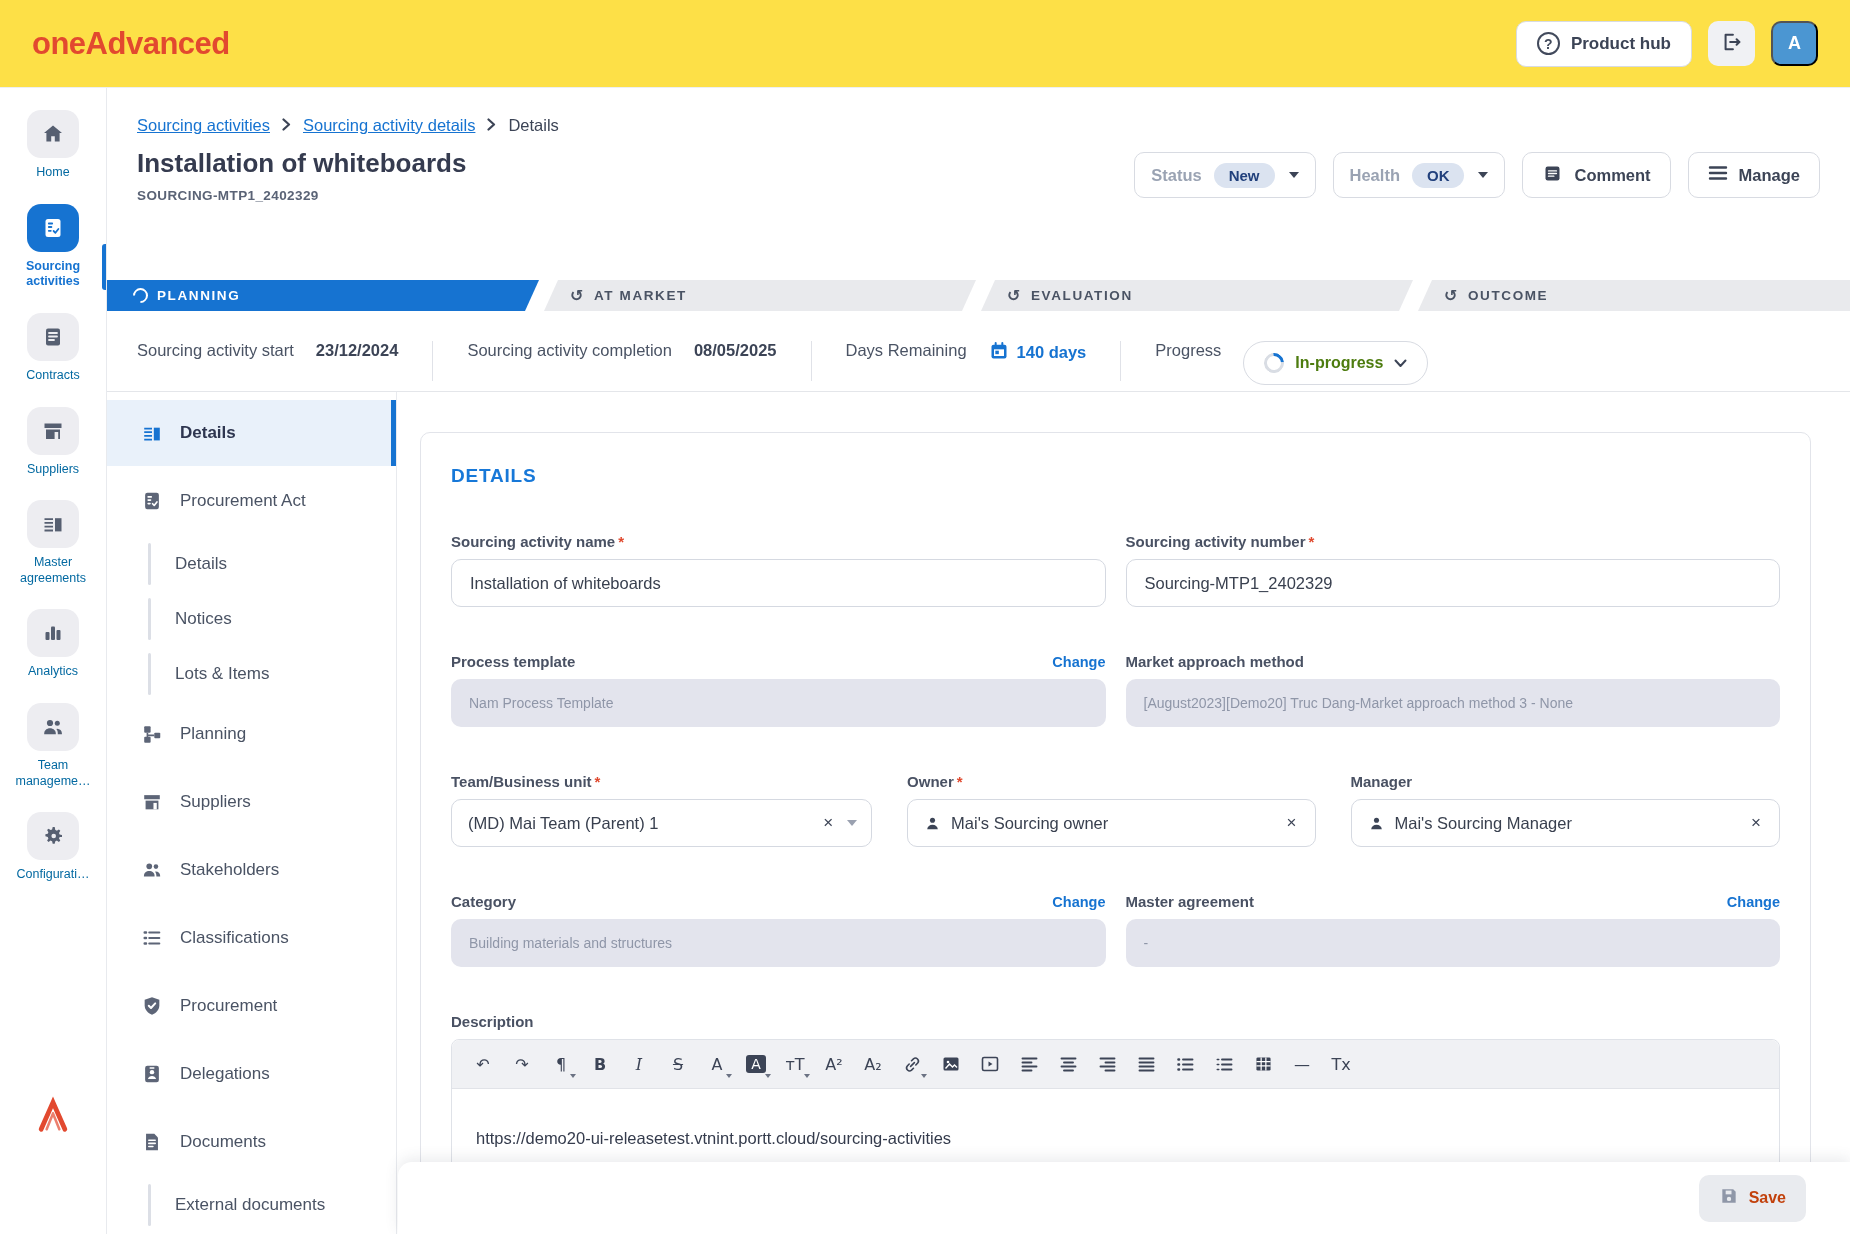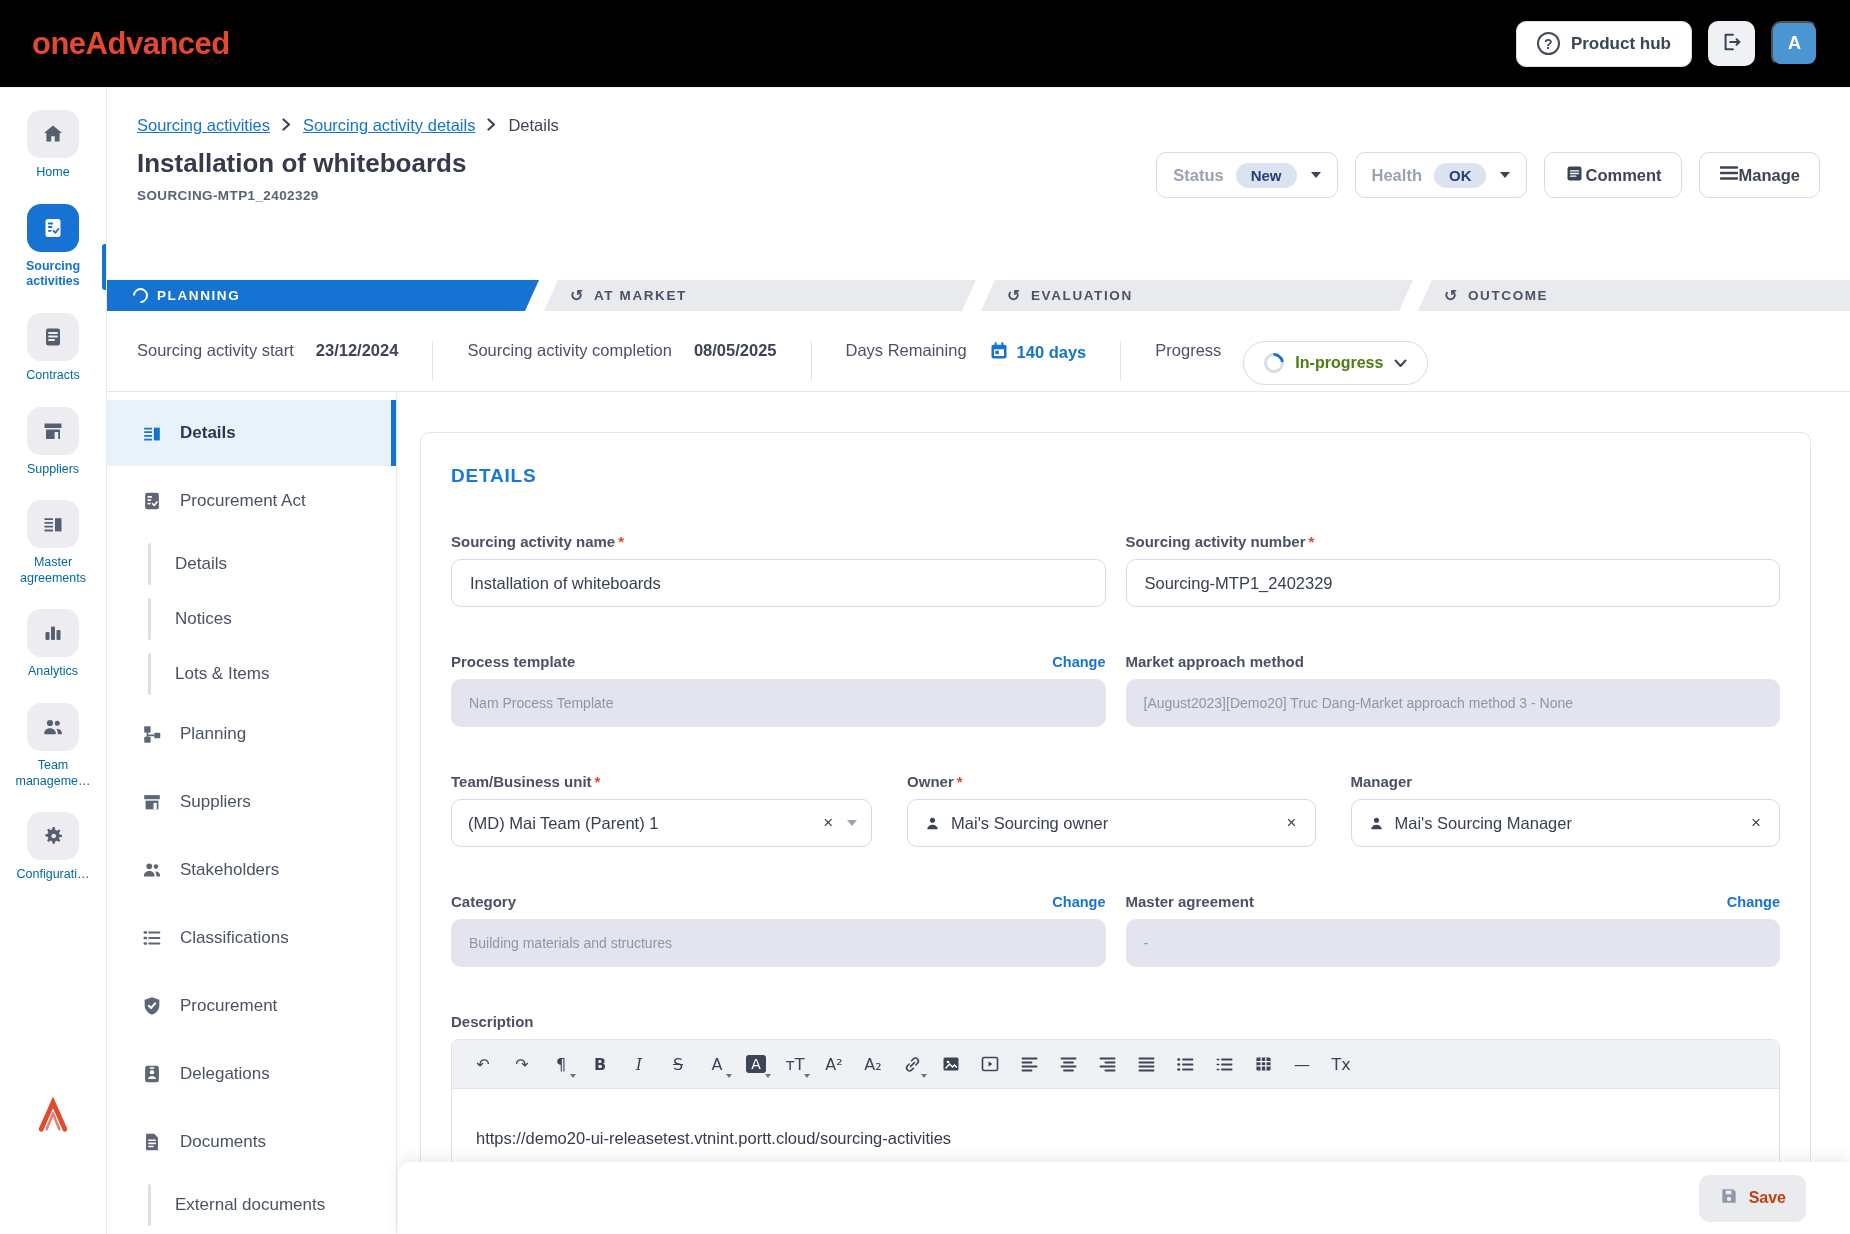--- a/index.html
+++ b/index.html
@@ -1,21 +1,21 @@
 <!DOCTYPE html>
 <html><head>
 <meta charset="utf-8">
 <style>
   * { margin:0; padding:0; box-sizing:border-box; }
   html,body { width:1850px; height:1234px; overflow:hidden; background:#fff;
     font-family:"Liberation Sans","DejaVu Sans",sans-serif; }
   .app { position:relative; width:1850px; height:1234px; background:#fff; }
 
   
-  .topbar { position:absolute; top:0; left:0; right:0; height:88px; background:#000000;
+  .topbar { position:absolute; top:0; left:0; right:0; height:88px; background:#fde047;
     border-bottom:1px solid #edeff2; display:flex; align-items:center; justify-content:space-between;
     padding:0 32px; z-index:30; }
   .logo { font-size:31px; font-weight:bold; color:#e2492f; letter-spacing:-0.5px; }
   .top-right { display:flex; align-items:center; gap:16px; }
   .product-hub { display:flex; align-items:center; gap:11px; height:46px; padding:0 20px;
     border:1px solid #d8dbe2; border-radius:10px; background:#fff; cursor:pointer; }
   .help-ring { width:23px; height:23px; border:2.2px solid #424a5c; border-radius:50%;
     display:flex; align-items:center; justify-content:center; font-size:14px; font-weight:bold; color:#424a5c; }
   .help-ring::before { content:"?"; }
   .product-hub .lbl { font-size:17px; font-weight:600; color:#3c4456; }
@@ -53,21 +53,21 @@
     color:#5a6376; letter-spacing:.4px; }
 
   .actions { position:absolute; top:64px; right:30px; display:flex; align-items:center; gap:17px; }
   .drop-group { display:flex; align-items:center; gap:12px; height:46px; padding:0 16px;
     border:1px solid #d8dbe2; border-radius:10px; background:#fff; cursor:pointer; }
   .drop-group .glabel { font-size:16.5px; color:#9aa3b3;font-weight:bold; }
   .pill { background:#dbe3f0; color:#21407c; font-size:15px; font-weight:bold;
     padding:4px 15px; border-radius:14px; }
   .caret { width:0; height:0; border-left:5.5px solid transparent; border-right:5.5px solid transparent;
     border-top:6.5px solid #3c4456; margin-left:2px; }
-  .btn { display:flex; align-items:center; height:46px; padding:0 19px;
+  .btn { display:flex; align-items:center; gap:11px; height:46px; padding:0 19px;
     border:1px solid #d8dbe2; border-radius:10px; background:#fff; cursor:pointer;
     font-size:16.5px; font-weight:600; color:#3c4456; }
 
   
   .stages { position:absolute; top:192px; left:0; right:0; height:31px; display:flex; gap:5px; }
   .stage { flex:1; display:flex; align-items:center; gap:9px; padding-left:26px;
     background:#e9eaed; color:#4a5364; font-size:13.5px; font-weight:bold; letter-spacing:1.6px;
     clip-path:polygon(14px 0,100% 0,calc(100% - 14px) 100%,0 100%); cursor:pointer; }
   .stage:first-child { clip-path:polygon(0 0,100% 0,calc(100% - 14px) 100%,0 100%); }
   .stage:last-child { clip-path:polygon(14px 0,100% 0,100% 100%,0 100%); }

